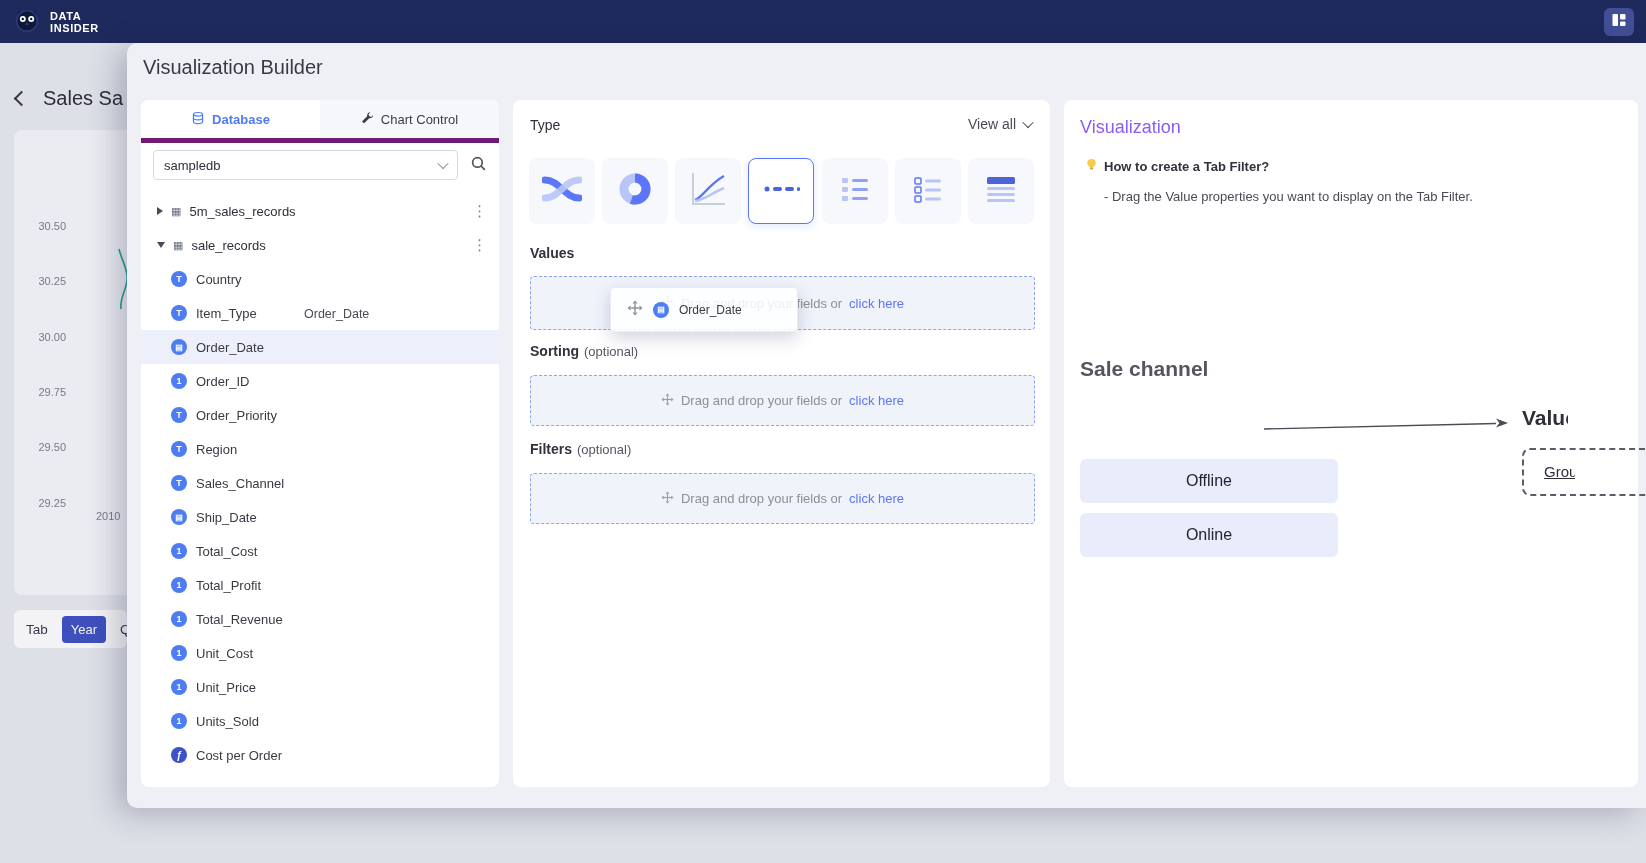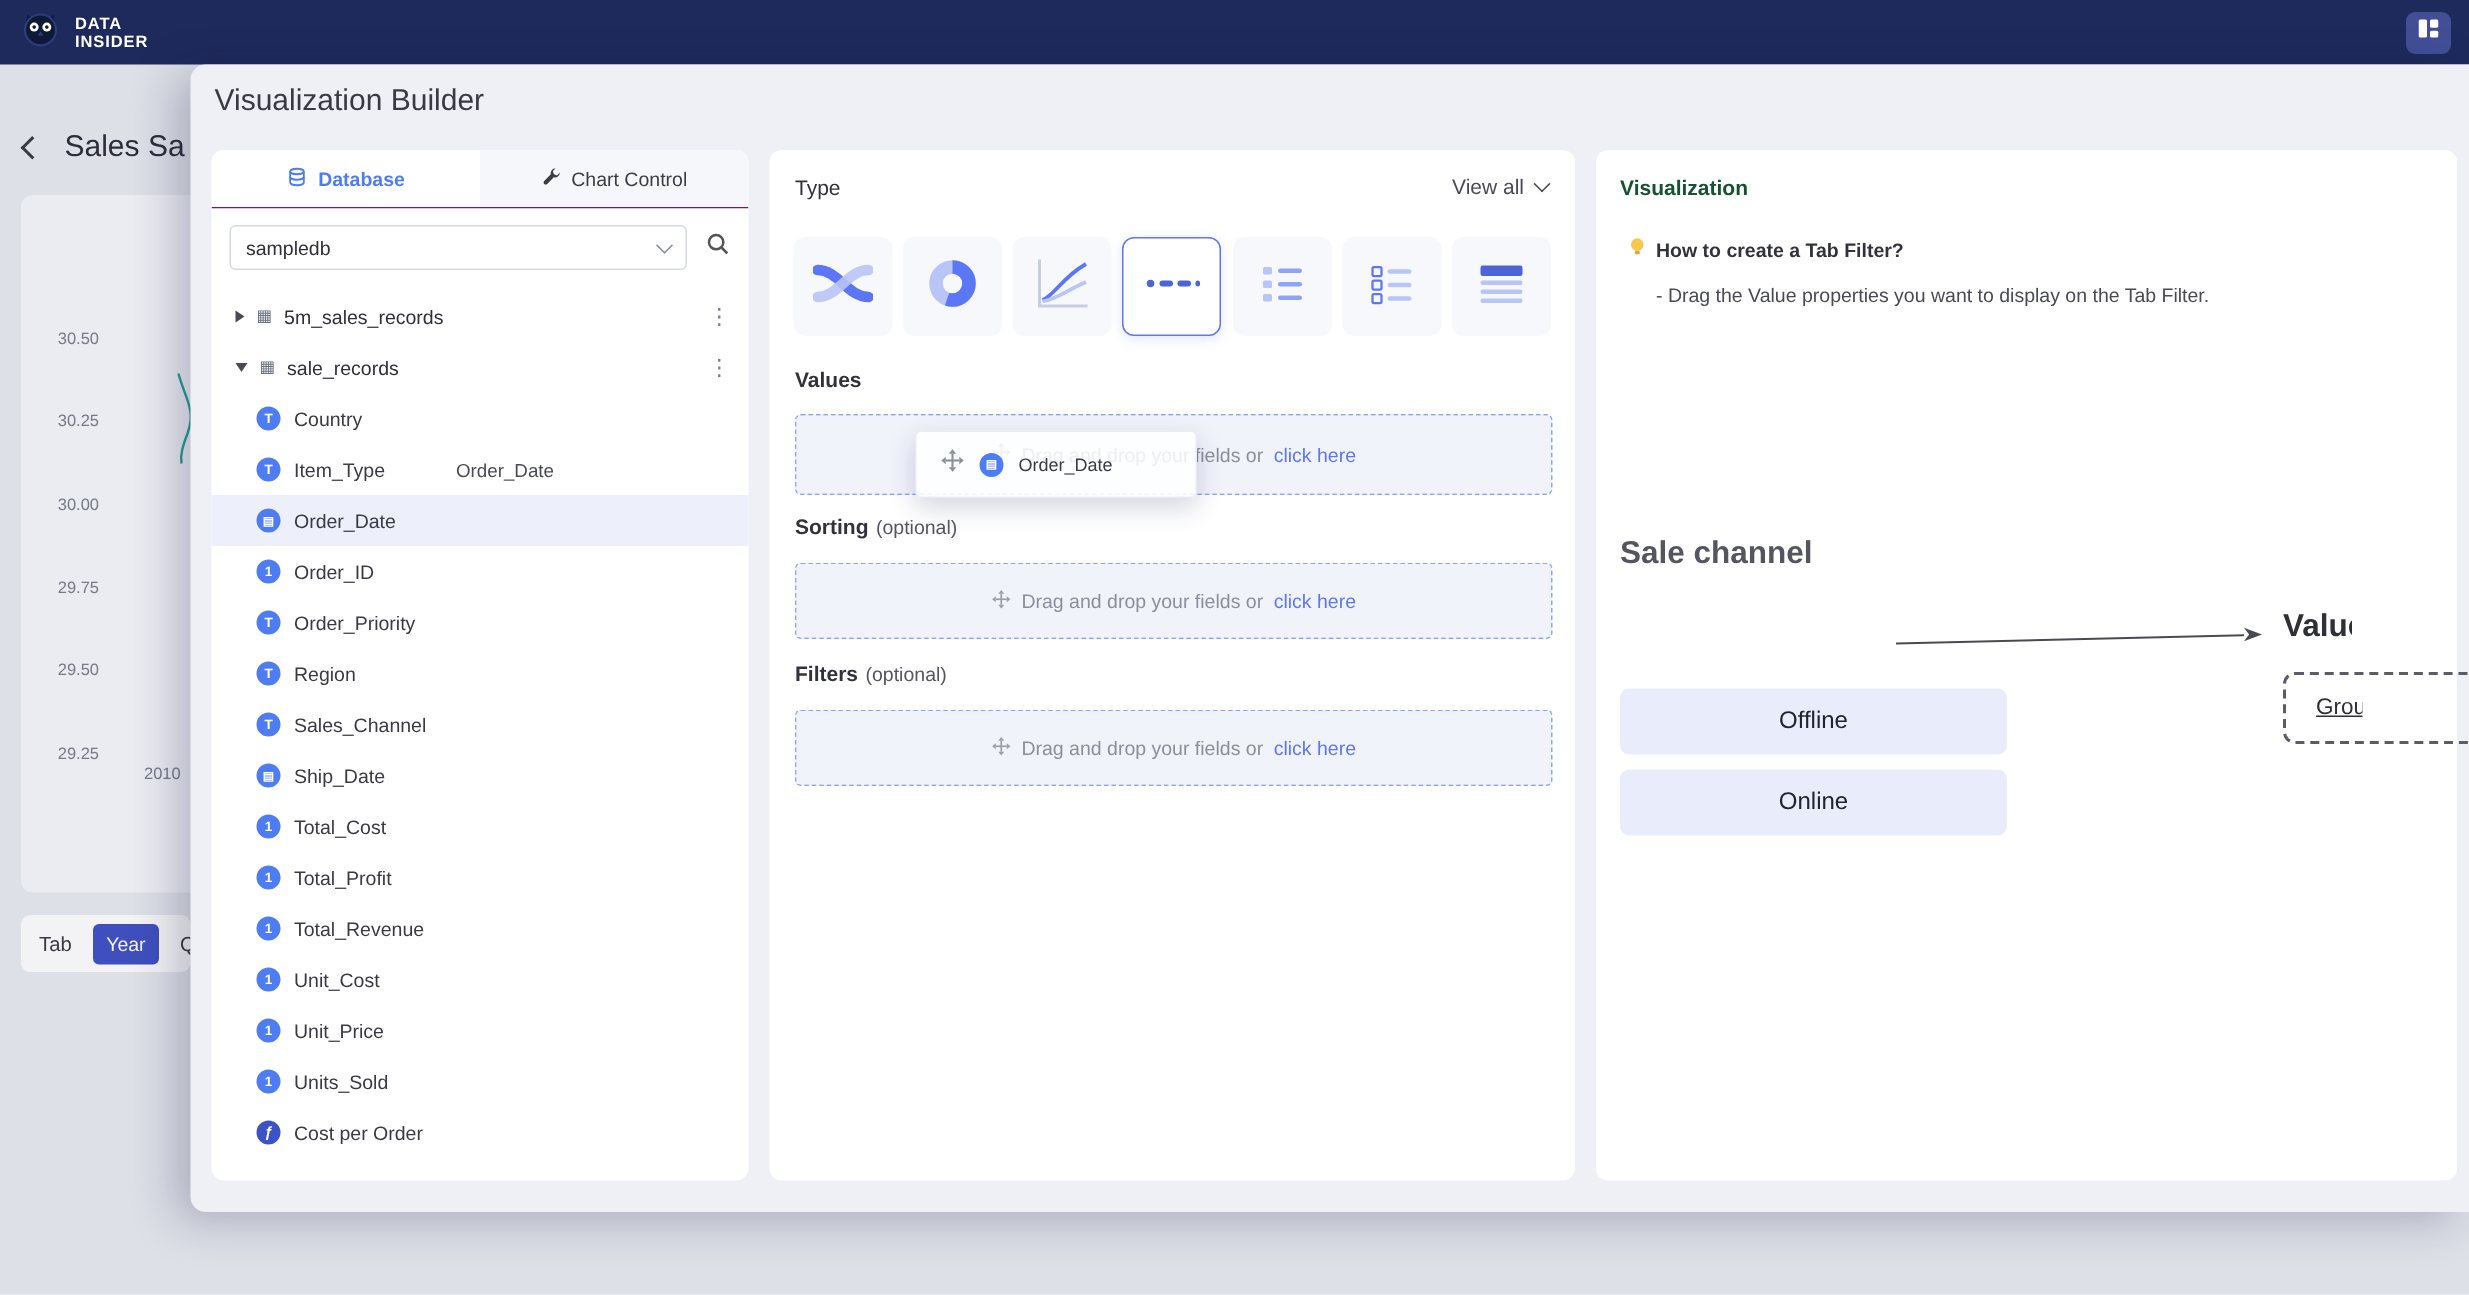--- a/index.html
+++ b/index.html
@@ -32,21 +32,21 @@
   
   .modal{position:absolute;top:43px;left:127px;right:0;bottom:55px;background:#eff0f5;
     border-radius:10px 0 0 10px;box-shadow:-10px 6px 30px rgba(20,25,60,.25);z-index:10;}
   .modal-title{position:absolute;top:13px;left:16px;font-size:20px;font-weight:500;color:#3a3a45;}
   .card{position:absolute;top:57px;height:687px;background:#fff;border-radius:8px;}
   .card-left{left:14px;width:358px;}
   .card-mid{left:386px;width:537px;}
   .card-right{left:937px;right:8px;}
 
   
-  .tabbar{display:flex;height:38px;border-bottom:1px solid #701a75;border-radius:8px 8px 0 0;overflow:hidden;}
+  .tabbar{display:flex;height:38px;border-bottom:5px solid #701a75;border-radius:8px 8px 0 0;overflow:hidden;}
   .tab{flex:1;display:flex;align-items:center;justify-content:center;gap:7px;font-size:13px;
     color:#3c3c46;background:#f6f7fa;}
   .tab.active{background:#fff;color:#4d7cf3;font-weight:bold;}
   .search-row{position:absolute;top:50px;left:12px;right:12px;display:flex;align-items:center;gap:12px;}
   .select{flex:1;height:30px;border:1px solid #d6d9e4;border-radius:4px;display:flex;align-items:center;
     padding:0 10px;font-size:13px;color:#2f2f3a;box-sizing:border-box;background:#fff;}
   .chev{display:inline-block;width:7px;height:7px;border-right:1.6px solid #8a8f9b;
     border-bottom:1.6px solid #8a8f9b;transform:rotate(45deg) translate(-1px,-1px);}
   .select .chev{margin-left:auto;}
   .tree{position:absolute;top:94px;left:0;right:0;}
@@ -83,21 +83,21 @@
   .dz-link{color:#5b76f7;}
   .lbl-values{top:145px;} .dz-values{top:176px;height:52px;}
   .lbl-sorting{top:243px;} .dz-sorting{top:275px;height:49px;}
   .lbl-filters{top:341px;} .dz-filters{top:373px;height:49px;}
   .ghost{position:absolute;left:97px;top:187px;width:188px;height:45px;background:rgba(255,255,255,.85);
     border:1px solid #e9ebf2;border-radius:4px;box-shadow:0 6px 18px rgba(30,40,90,.2);
     display:flex;align-items:center;padding-left:16px;gap:10px;box-sizing:border-box;}
   .ghost .flabel{font-size:12px;}
 
   
-  .viz-title{position:absolute;top:17px;left:16px;font-size:14px;font-weight:bold;color:#14532d;}
+  .viz-title{position:absolute;top:17px;left:16px;font-size:18px;font-weight:normal;color:#8b5cf6;}
   .tip-bulb{position:absolute;left:20px;top:57px;}
   .tip-title{position:absolute;left:40px;top:59px;font-size:13px;font-weight:bold;color:#32323c;}
   .tip-body{position:absolute;left:40px;top:89px;font-size:13px;color:#4a4a55;}
   .widget-title{position:absolute;left:16px;top:257px;font-size:21px;font-weight:600;color:#55555f;}
   .opt-btn{position:absolute;left:16px;width:258px;height:44px;border-radius:6px;display:flex;
     align-items:center;justify-content:center;font-size:16px;background:#e9edfb;color:#20242e;}
   .opt-btn.active{background:#5b74f0;color:#fff;font-weight:bold;}
   .btn-0{top:305px;} .btn-1{top:359px;} .btn-2{top:413px;}
   .annot-arrow{position:absolute;left:196px;top:315px;}
   .annot-value{position:absolute;left:458px;top:306px;font-size:21px;font-weight:bold;color:#2f2f38;

